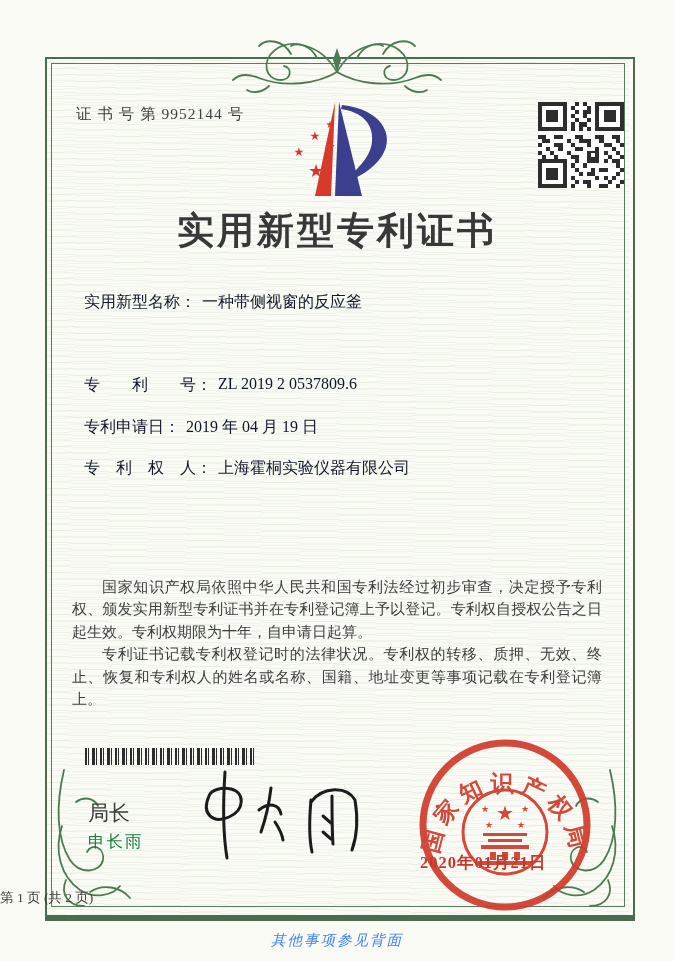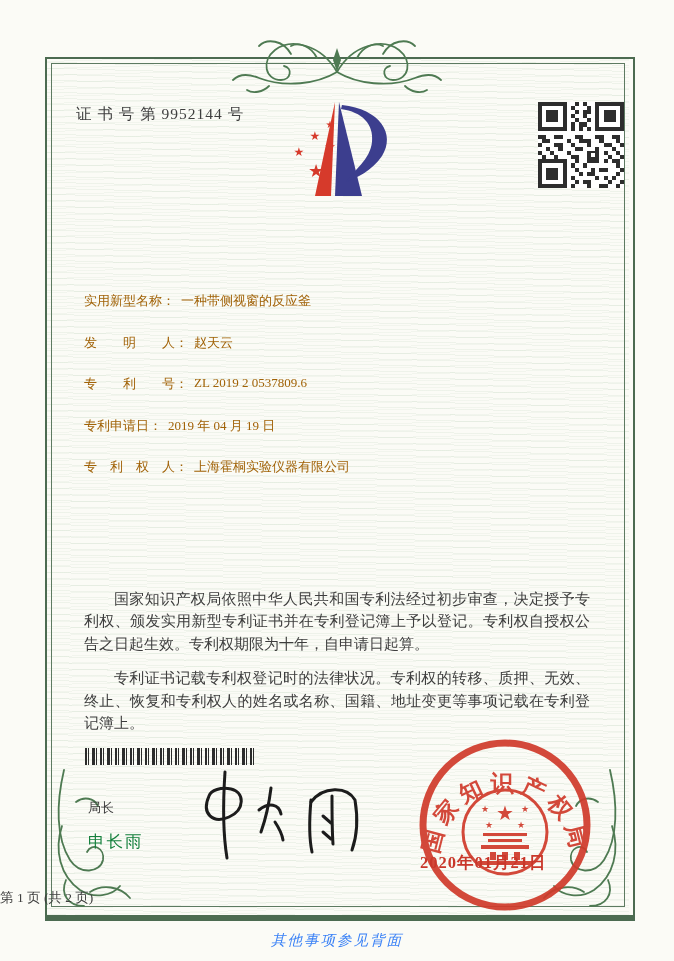--- a/index.html
+++ b/index.html
@@ -34,38 +34,38 @@
   }
   .abs{position:absolute;}
   .cert-no{
     left:76px;top:104px;font-size:15.5px;letter-spacing:1px;color:#3f3f3f;
   }
   .title{
     left:0;right:0;top:206px;text-align:center;
     font-size:37px;font-weight:600;letter-spacing:3px;color:#383838;
     font-family:"Liberation Serif","DejaVu Serif",serif;
   }
-  .frow{left:84px;width:540px;font-size:13px;color:#a16207;white-space:nowrap;}
+  .frow{left:84px;width:540px;font-size:16px;color:#0f172a;white-space:nowrap;}
   .flabel{display:inline-block;vertical-align:top;}
   .fvalue{display:inline-block;margin-left:6px;}
   .grantpair{position:absolute;left:238px;top:0;}
   .paras{
     left:72px;top:576px;width:530px;font-size:15px;line-height:22.4px;
     text-align:justify;color:#3d3d3d;
   }
-  .paras p{margin:12px;text-indent:2em;}
+  .paras p{margin:0;text-indent:2em;}
   .barcode{
     left:85px;top:748px;width:172px;height:17px;
     background:repeating-linear-gradient(90deg,
       #2c2c2c 0 2px, transparent 2px 3px,
       #2c2c2c 3px 4px, transparent 4px 7px,
       #2c2c2c 7px 10px, transparent 10px 11px,
       #2c2c2c 11px 12px, transparent 12px 15px);
   }
-  .signer-title{left:88px;top:799px;font-size:13px;color:#3a3a3a;
+  .signer-title{left:88px;top:799px;font-size:21px;color:#3a3a3a;
     font-family:"Liberation Sans","DejaVu Sans",sans-serif;}
   .signer-name{left:88px;top:831px;font-size:16.5px;letter-spacing:2px;color:#15803d;
     font-family:Liberation Mono, monospace;}
   .signature-svg{left:183px;top:762px;}
   .seal-svg{left:410px;top:736px;opacity:.92;}
   .seal-date{
     left:420px;top:852px;width:160px;font-size:16.5px;font-weight:700;
     color:#c9372a;letter-spacing:1px;
   }
   .page-no{left:0;right:0;top:889px;font-size:13.5px;color:#3f3f3f;}
@@ -155,26 +155,24 @@
       M32,60h4v4h-4z M44,60h4v4h-4z M76,60h4v4h-4z
       M36,64h4v4h-4z M52,64h4v8h-4z M60,64h8v4h-8z M80,64h4v4h-4z
       M40,68h4v4h-4z M48,68h4v4h-4z M76,68h4v4h-4z
       M32,72h4v4h-4z M56,72h4v4h-4z M64,72h4v4h-4z M72,72h4v4h-4z
       M36,76h4v4h-4z M44,76h8v4h-8z M68,76h4v4h-4z M80,76h4v4h-4z
       M32,80h4v4h-4z M48,80h4v4h-4z M60,80h8v4h-8z M76,80h4v4h-4z"></path>
       <rect x="52" y="50" width="4" height="4" fill="#fff"></rect>
     </g>
   </svg>
 
+  <div class="abs title">实用新型专利证书</div>
 
   <div class="abs frow" style="top:292px">
     <span class="flabel">实用新型名称：</span><span class="fvalue">一种带侧视窗的反应釜</span>
-  </div>
-  <div class="abs frow" style="top:334px">
-    <span class="flabel">发　　明　　人：</span><span class="fvalue">赵天云</span>
   </div>
   <div class="abs frow" style="top:375px">
     <span class="flabel">专　　利　　号：</span><span class="fvalue">ZL 2019 2 0537809.6</span>
   </div>
   <div class="abs frow" style="top:417px">
     <span class="flabel">专利申请日：</span><span class="fvalue">2019 年 04 月 19 日</span>
   </div>
   <div class="abs frow" style="top:458px">
     <span class="flabel">专　利　权　人：</span><span class="fvalue">上海霍桐实验仪器有限公司</span>
   </div>

